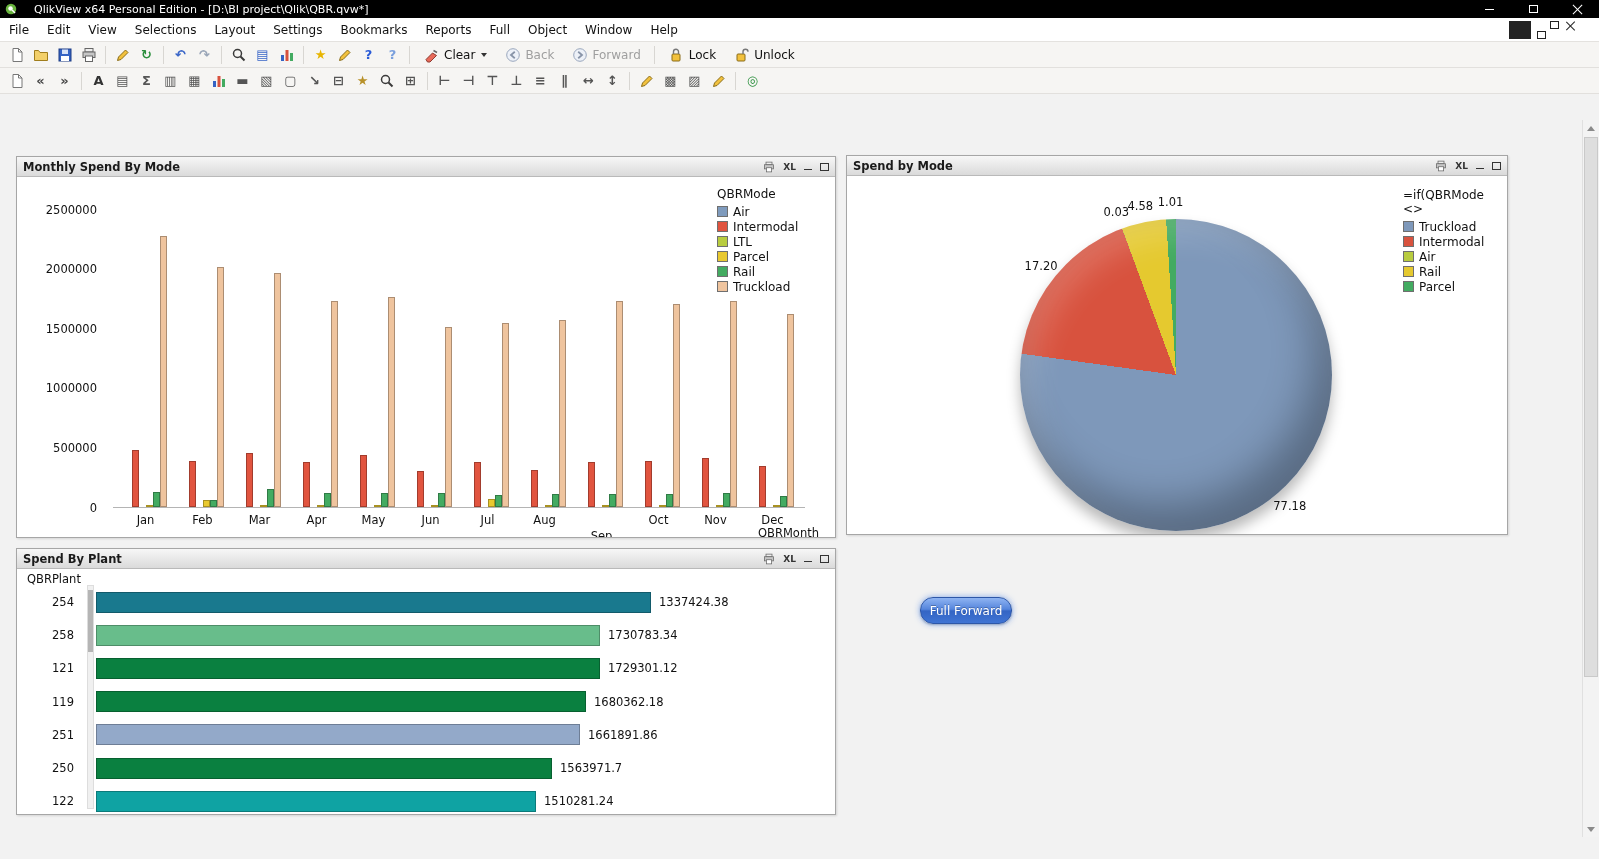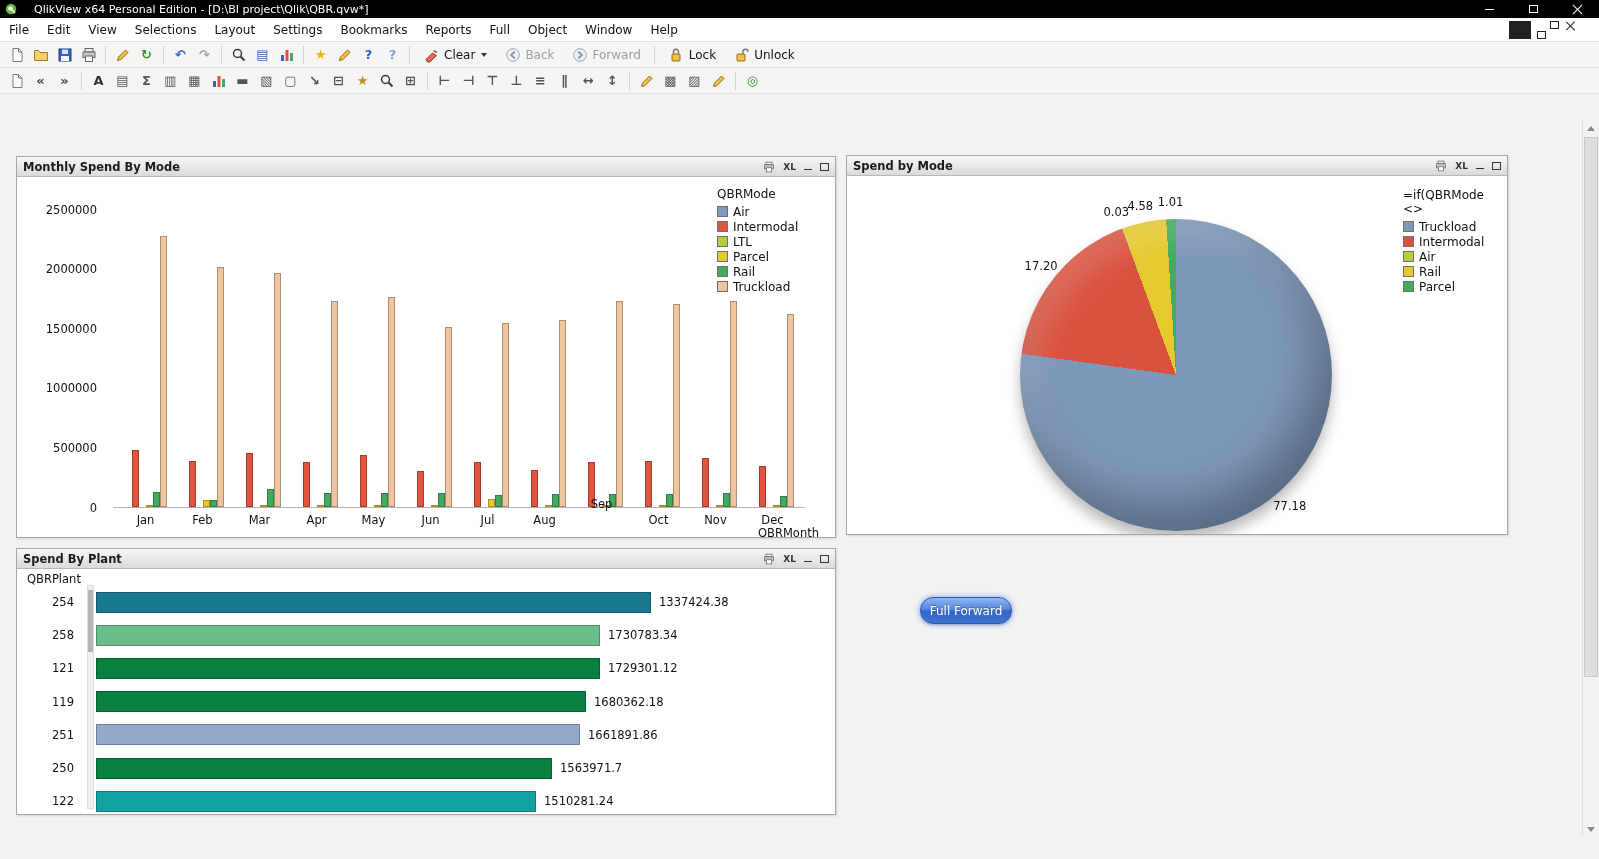--- a/index.html
+++ b/index.html
@@ -411,21 +411,21 @@
           <div class="xlab" style="left: 442px; top: 336px; width: 57px;">Jul</div>
           <div class="vbar" style="left: 513.5px; top: 293px; width: 7px; height: 37px; background: rgb(225, 84, 63);"></div>
           <div class="vbar" style="left: 527.5px; top: 328px; width: 7px; height: 2px; background: rgb(233, 201, 48);"></div>
           <div class="vbar" style="left: 534.5px; top: 317px; width: 7px; height: 13px; background: rgb(67, 171, 97);"></div>
           <div class="vbar" style="left: 541.5px; top: 143px; width: 7px; height: 187px; background: rgb(239, 196, 158);"></div>
           <div class="xlab" style="left: 499px; top: 336px; width: 57px;">Aug</div>
           <div class="vbar" style="left: 570.5px; top: 285px; width: 7px; height: 45px; background: rgb(225, 84, 63);"></div>
           <div class="vbar" style="left: 584.5px; top: 328px; width: 7px; height: 2px; background: rgb(233, 201, 48);"></div>
           <div class="vbar" style="left: 591.5px; top: 317px; width: 7px; height: 13px; background: rgb(67, 171, 97);"></div>
           <div class="vbar" style="left: 598.5px; top: 124px; width: 7px; height: 206px; background: rgb(239, 196, 158);"></div>
-          <div class="xlab" style="left: 556px; top: 320px; width: 57px; text-align: center;">Sep</div>
+          <div class="xlab" style="left: 556px; top: 352px; width: 57px; text-align: center;">Sep</div>
           <div class="vbar" style="left: 627.5px; top: 284px; width: 7px; height: 46px; background: rgb(225, 84, 63);"></div>
           <div class="vbar" style="left: 641.5px; top: 328px; width: 7px; height: 2px; background: rgb(233, 201, 48);"></div>
           <div class="vbar" style="left: 648.5px; top: 317px; width: 7px; height: 13px; background: rgb(67, 171, 97);"></div>
           <div class="vbar" style="left: 655.5px; top: 127px; width: 7px; height: 203px; background: rgb(239, 196, 158);"></div>
           <div class="xlab" style="left: 613px; top: 336px; width: 57px;">Oct</div>
           <div class="vbar" style="left: 684.5px; top: 281px; width: 7px; height: 49px; background: rgb(225, 84, 63);"></div>
           <div class="vbar" style="left: 698.5px; top: 328px; width: 7px; height: 2px; background: rgb(233, 201, 48);"></div>
           <div class="vbar" style="left: 705.5px; top: 316px; width: 7px; height: 14px; background: rgb(67, 171, 97);"></div>
           <div class="vbar" style="left: 712.5px; top: 124px; width: 7px; height: 206px; background: rgb(239, 196, 158);"></div>
           <div class="xlab" style="left: 670px; top: 336px; width: 57px;">Nov</div>

